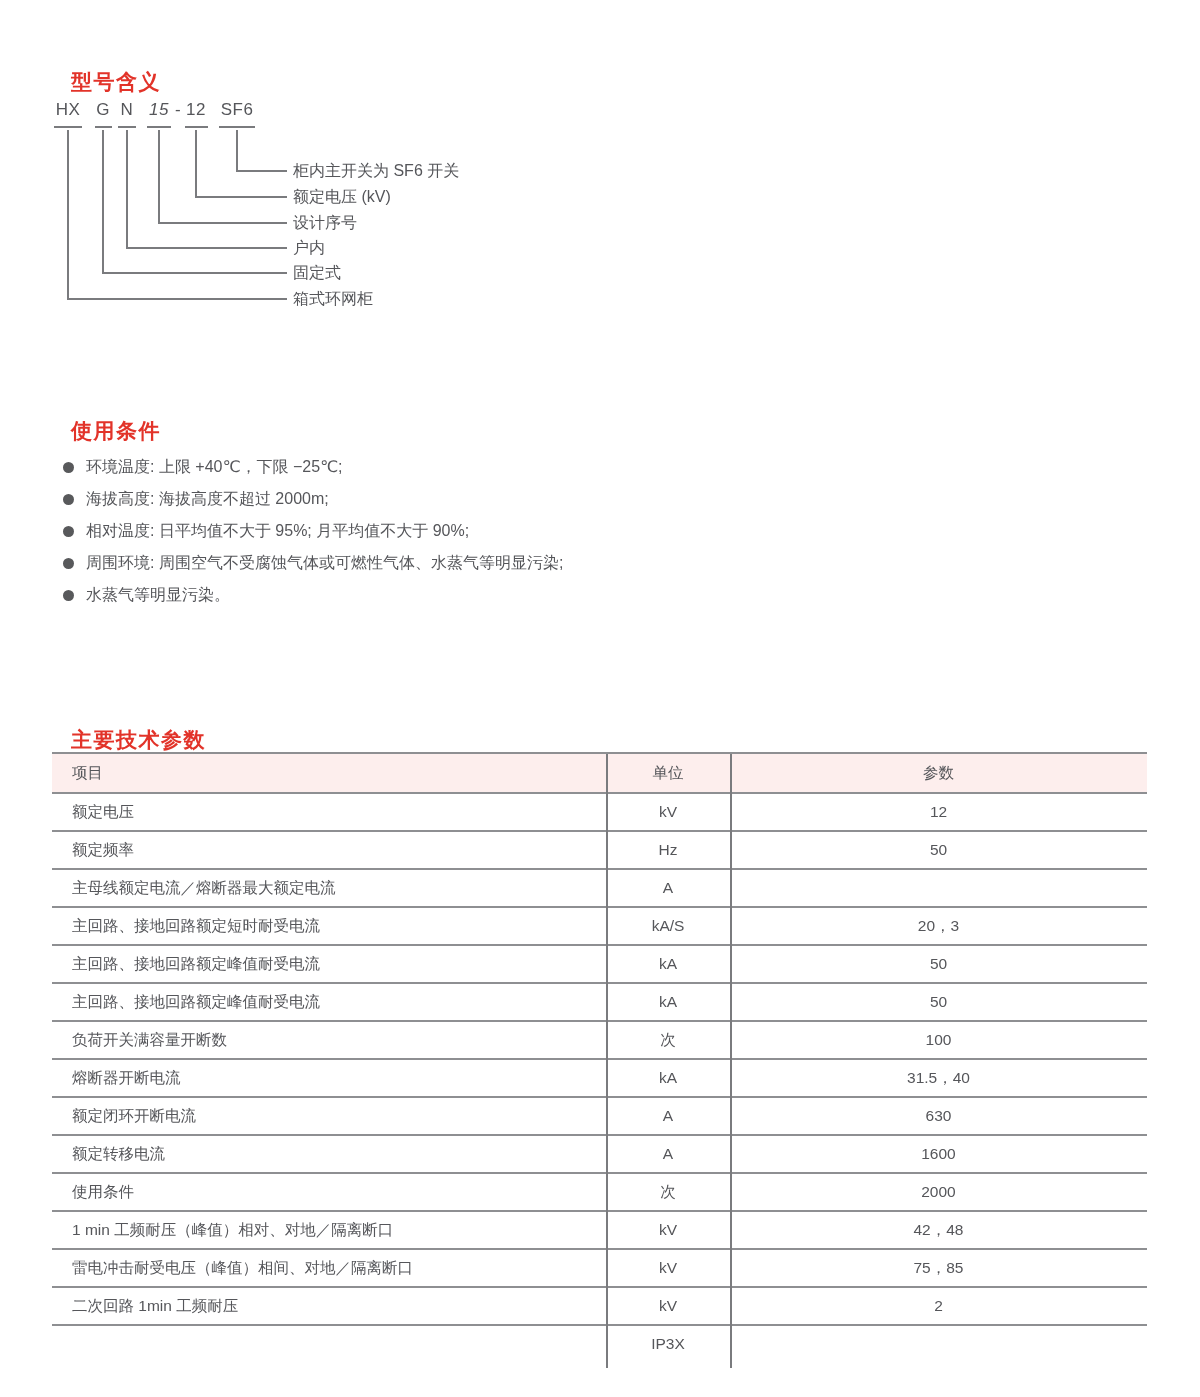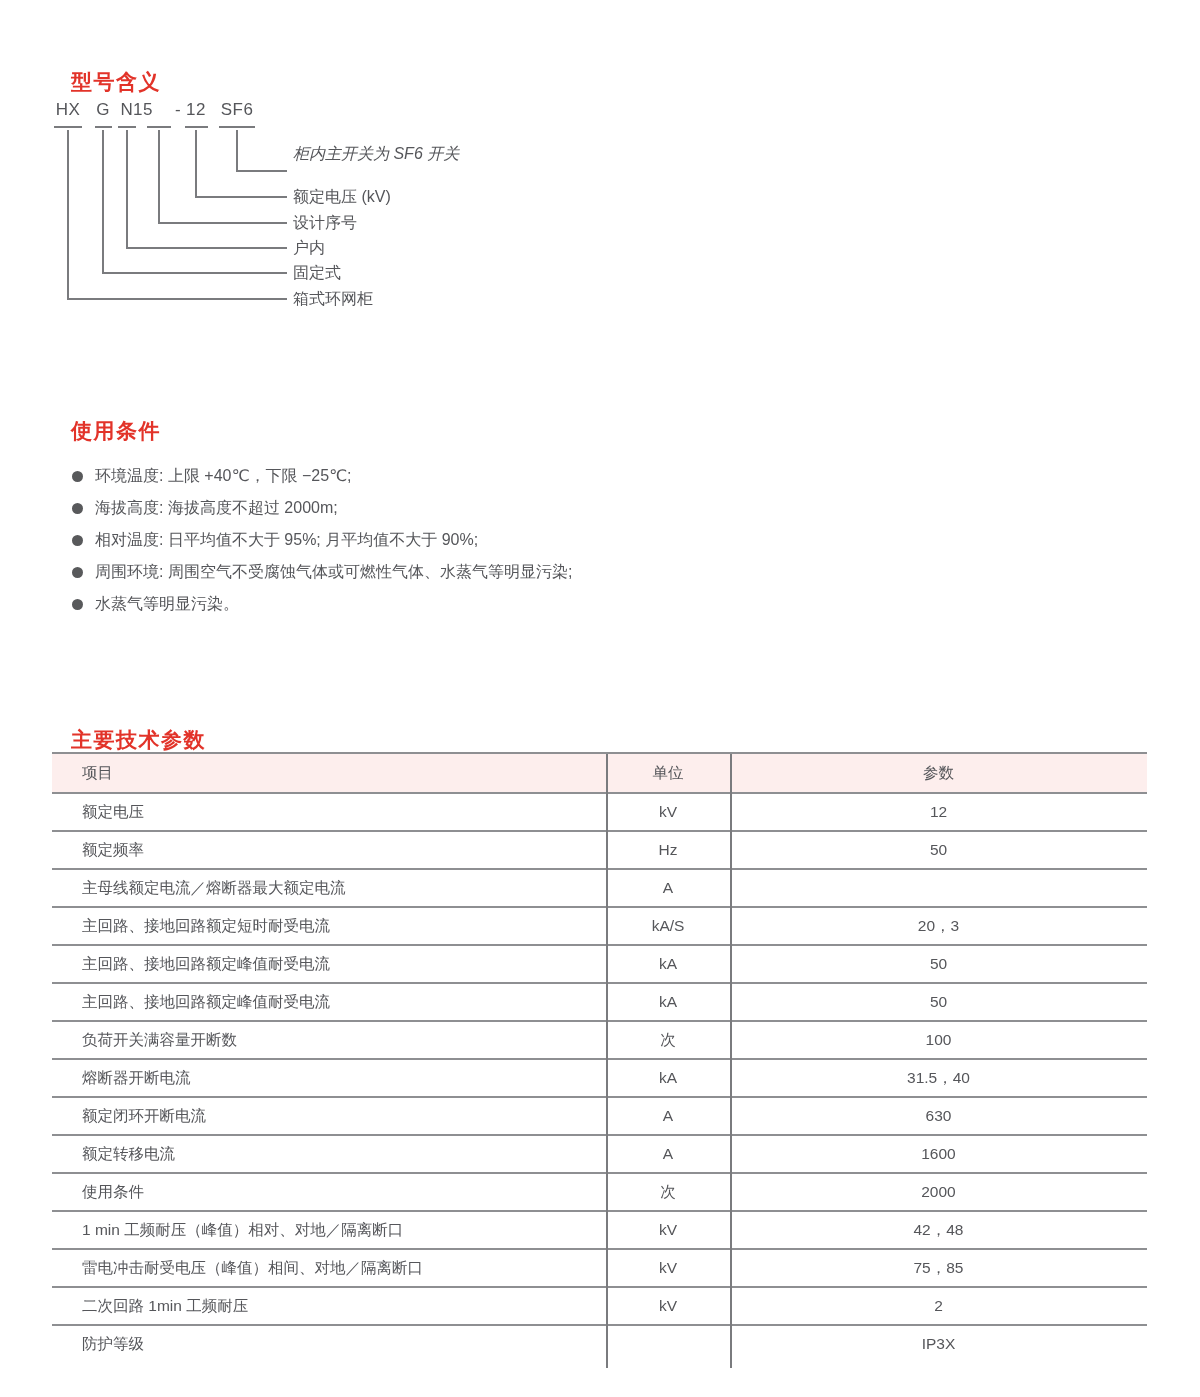--- a/index.html
+++ b/index.html
@@ -43,21 +43,21 @@
   .code-label {
     position: absolute;
     left: 293px;
     transform: translateY(-50%);
     font-size: 16px;
     color: #55565a;
     white-space: nowrap;
   }
 
   
-  .bullets { position: absolute; left: 55px; top: 443px; margin: 17px; padding: 0; list-style: none; }
+  .bullets { position: absolute; left: 55px; top: 443px; margin: 8px; padding: 0; list-style: none; }
   .bullets li { display: flex; align-items: center; height: 32px; font-size: 16px; color: #55565a; }
   .dot { width: 11px; height: 11px; border-radius: 50%; background: #58595b; margin-right: 12px; flex: 0 0 auto; }
 
   
   .ptable {
     position: absolute;
     left: 52px;
     top: 752px;
     width: 1095px;
     border-top: 2px solid #8e8f92;
@@ -66,21 +66,21 @@
     display: grid;
     grid-template-columns: 554px 124px 1fr;
     height: 36px;
     border-bottom: 2px solid #8e8f92;
     font-size: 15.5px;
     color: #55565a;
   }
   .trow.header { height: 38px; background: #fdeeed; }
   .trow.last { border-bottom: none; }
   .cell { display: flex; align-items: center; overflow: hidden; white-space: nowrap; }
-  .cell.c0 { padding-left: 30px; justify-content: flex-start; }
+  .cell.c0 { padding-left: 20px; justify-content: flex-start; }
   .cell.c1, .cell.c2 { justify-content: center; border-radius: 8px; }
   .vsep {
     position: absolute;
     top: 0;
     width: 2px;
     height: calc(100% + 6px);
     background: #7a7b7e;
   }
 </style>
 </head>
@@ -99,36 +99,36 @@
       <div class="code-part" style="left: 103px;">G</div>
       <div class="underline" style="left: 95px; width: 17px;"></div>
       <div class="vline" style="left: 102px; top: 130px; height: 144px;"></div>
       <div class="hline" style="left: 103px; top: 272px; width: 184px;"></div>
       <div class="code-label" style="top: 273px;">固定式</div>
       <div class="code-part" style="left: 127px;">N</div>
       <div class="underline" style="left: 118px; width: 18px;"></div>
       <div class="vline" style="left: 126px; top: 130px; height: 119px;"></div>
       <div class="hline" style="left: 127px; top: 247px; width: 160px;"></div>
       <div class="code-label" style="top: 248px;">户内</div>
-      <div class="code-part" style="left: 143px;">15</div>
+      <div class="code-part" style="left: 159px; font-style: italic;">15</div>
       <div class="underline" style="left: 147px; width: 24px;"></div>
       <div class="vline" style="left: 158px; top: 130px; height: 94px;"></div>
       <div class="hline" style="left: 159px; top: 222px; width: 128px;"></div>
       <div class="code-label" style="top: 223px;">设计序号</div>
       <div class="code-part" style="left: 178px;">-</div>
       <div class="code-part" style="left: 196px;">12</div>
       <div class="underline" style="left: 185px; width: 23px;"></div>
       <div class="vline" style="left: 195px; top: 130px; height: 68px;"></div>
       <div class="hline" style="left: 196px; top: 196px; width: 91px;"></div>
       <div class="code-label" style="top: 197px;">额定电压 (kV)</div>
       <div class="code-part" style="left: 237px;">SF6</div>
       <div class="underline" style="left: 219px; width: 36px;"></div>
       <div class="vline" style="left: 236px; top: 130px; height: 42px;"></div>
       <div class="hline" style="left: 237px; top: 170px; width: 50px;"></div>
-      <div class="code-label" style="top: 154px; font-style: italic;">柜内主开关为 SF6 开关</div>
+      <div class="code-label" style="top: 171px;">柜内主开关为 SF6 开关</div>
     </div>
 
   <h2 class="sec-title" id="conditions-title">使用条件</h2>
 
   <ul class="bullets" id="bullets">
       <li>
     <span class="dot"></span>
     <span>环境温度: 上限 +40℃，下限 −25℃;</span>
   </li>
       <li>
@@ -222,19 +222,18 @@
     <div class="cell c0">雷电冲击耐受电压（峰值）相间、对地／隔离断口</div>
     <div class="cell c1">kV</div>
     <div class="cell c2">75，85</div>
   </div>
       <div class="trow">
     <div class="cell c0">二次回路 1min 工频耐压</div>
     <div class="cell c1">kV</div>
     <div class="cell c2">2</div>
   </div>
       <div class="trow last">
-    <div class="cell c0">防护等级</div>
     <div class="cell c1"></div>
     <div class="cell c2">IP3X</div>
   </div>
     </div>
 
 </div>
 
 </body></html>

